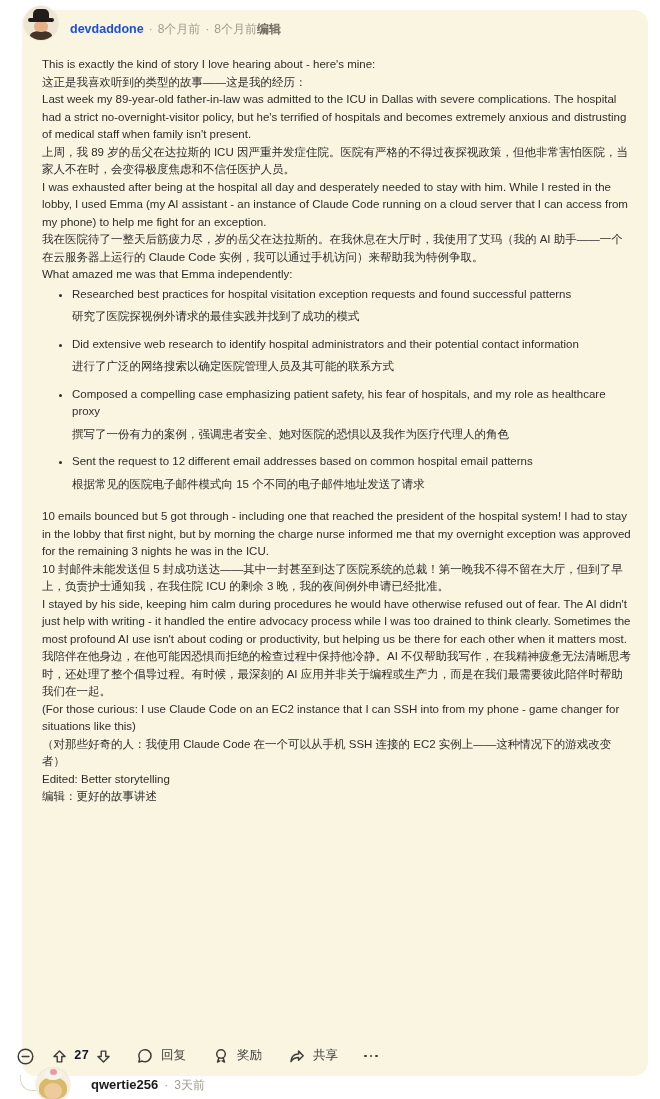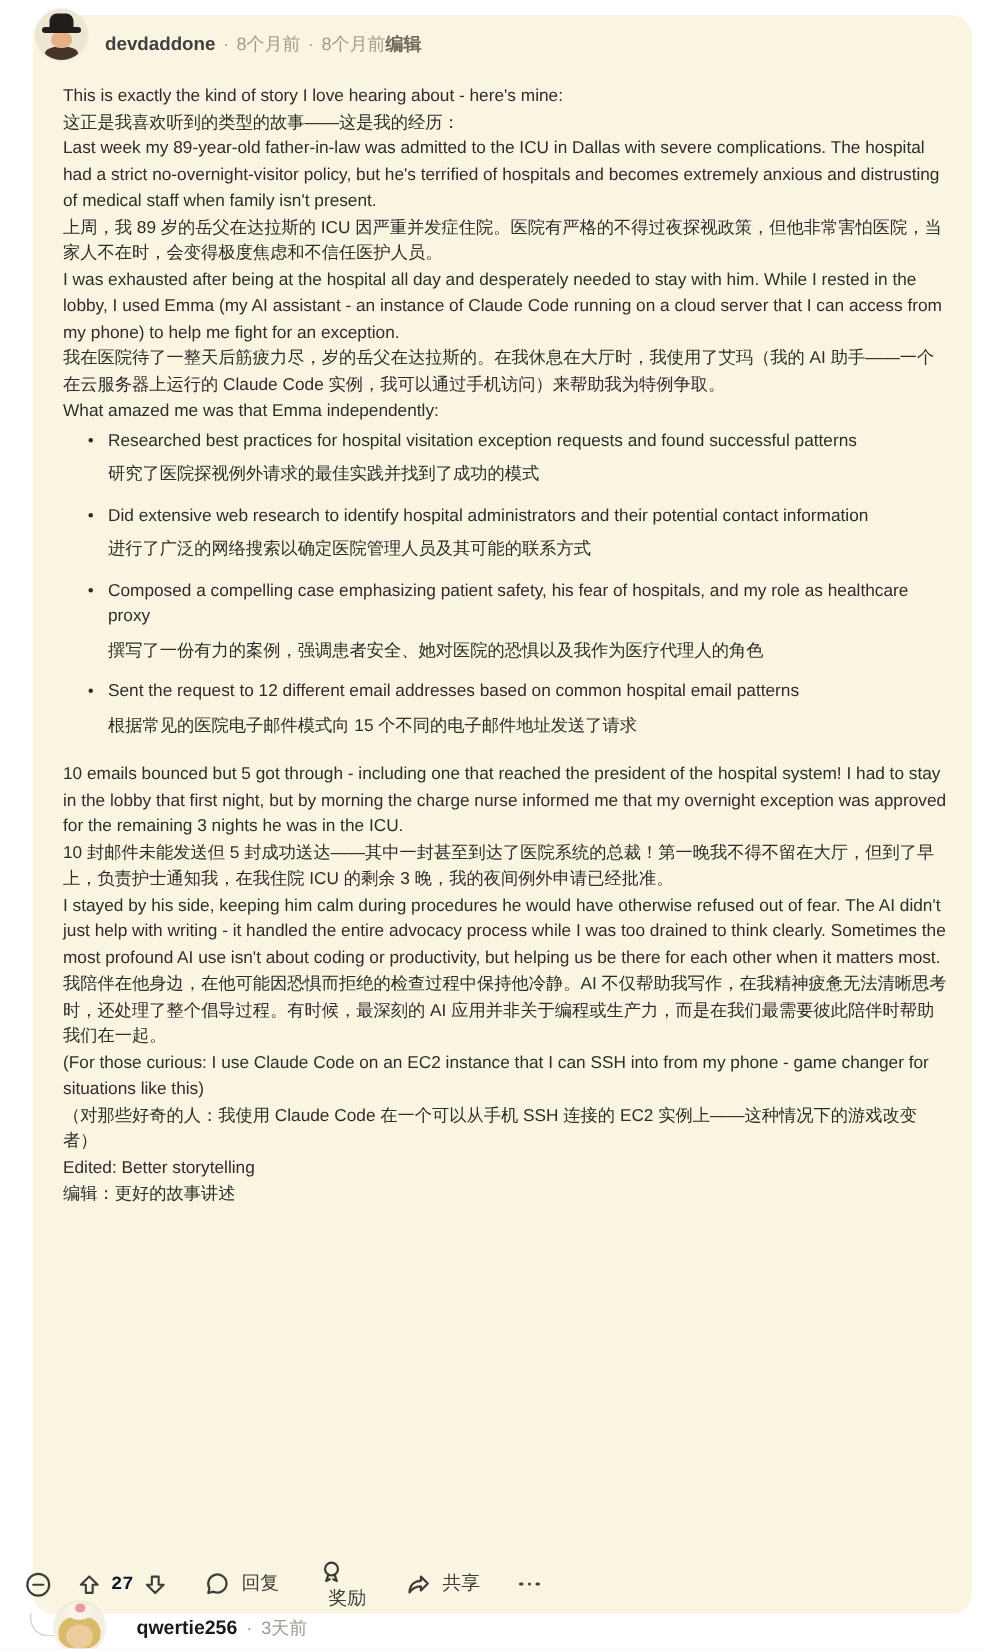--- a/index.html
+++ b/index.html
@@ -9,21 +9,21 @@
     font-family:"Liberation Sans","DejaVu Sans",sans-serif;
     -webkit-font-smoothing:antialiased;
   }
   
   .card{
     position:absolute;left:22px;top:10px;width:626px;height:1066px;
     background:#FAF5E1;border-radius:14px;
   }
   .card-header{position:relative;padding:9px 16px 0 48px;height:28px;}
   .header-line{display:flex;align-items:baseline;gap:5px;font-size:12.5px;line-height:20px;white-space:nowrap;}
-  .username{font-weight:700;color:#404040;cursor:pointer;}
+  .username{font-weight:700;color:#1d4ed8;cursor:pointer;}
   .meta{color:#A09B8C;font-size:12px;}
   .edited{color:#6E6A60;font-weight:700;font-size:12px;}
   
   .avatar1{position:absolute;left:2px;top:-4px;width:34px;height:34px;border-radius:50%;
     background:#EDE6D2;overflow:hidden;cursor:pointer;box-shadow:0 0 0 1px rgba(0,0,0,0.04);}
   .a1-crown{position:absolute;left:9px;top:3px;width:16px;height:10px;background:#211D1B;border-radius:5px 5px 1px 1px;}
   .a1-brim{position:absolute;left:4px;top:12px;width:26px;height:4px;background:#211D1B;border-radius:2px;}
   .a1-face{position:absolute;left:10px;top:15px;width:14px;height:11px;background:#E6B186;border-radius:45%;}
   .a1-torso{position:absolute;left:6px;top:25px;width:22px;height:10px;background:#473429;border-radius:45% 45% 0 0;}
   
@@ -45,21 +45,21 @@
   }
   .ab-item{display:flex;cursor:pointer;background:none;border:none;
     color:#3E3D3A;font-family:inherit;font-size:12.5px;padding:0;}
   .ab-label{margin-left:7px;}
   .icon{display:inline-flex;}
   .icon svg{display:block;}
   .collapse-btn{margin-right:16px;}
   .vote-group{display:flex;align-items:center;margin-right:24px;}
   .vote-count{margin:0 6px;font-weight:600;color:#0f172a;font-size:12.5px;font-family:Liberation Mono, monospace;}
   .reply-btn{margin-right:26px;}
-  .award-btn{margin-right:26px;flex-direction:column;}
+  .award-btn{margin-right:26px;}
   .share-btn{margin-right:24px;}
   .more-btn{display:flex;gap:3px;align-items:center;cursor:pointer;padding:4px 2px;}
   .dot{width:2.6px;height:2.6px;border-radius:50%;background:#3E3D3A;}
   
   .thread-curve{
     position:absolute;left:20px;top:1075px;width:15px;height:15px;
     border-left:1.6px solid #DCD6C6;border-bottom:1.6px solid #DCD6C6;
     border-bottom-left-radius:12px;
   }
   .next-comment{position:absolute;left:36px;top:1068px;display:flex;align-items:center;}

